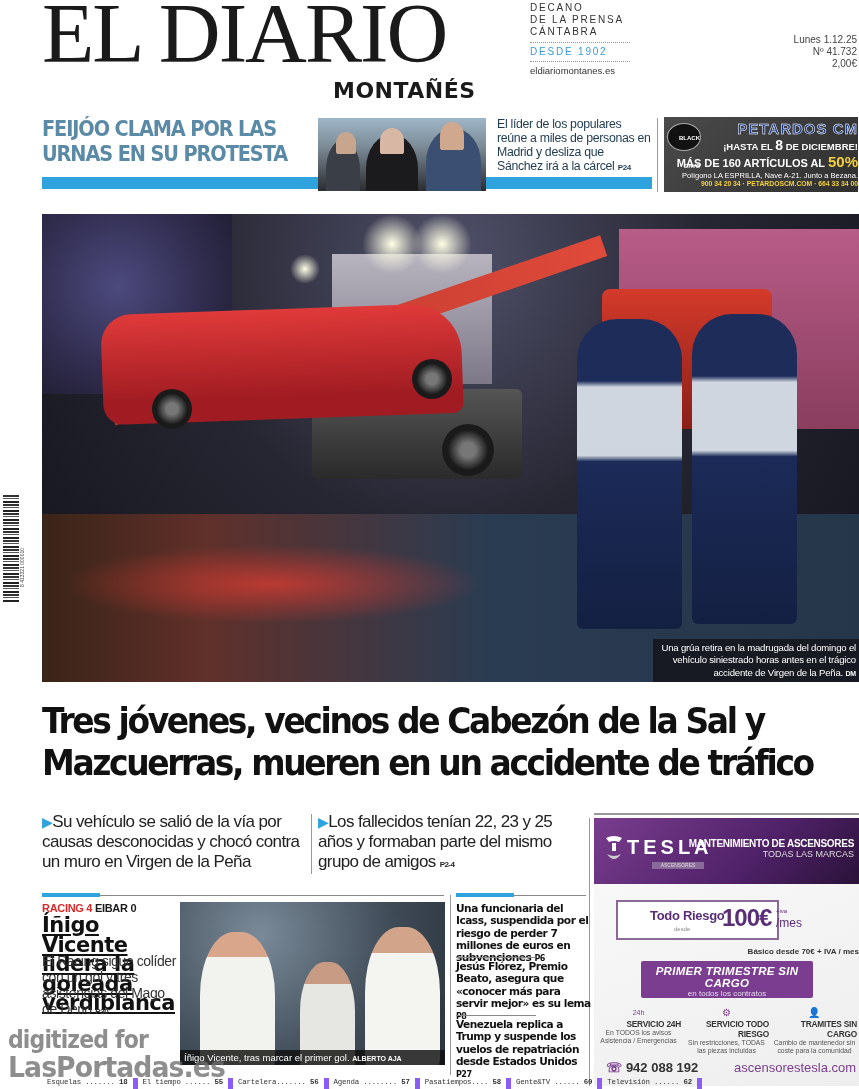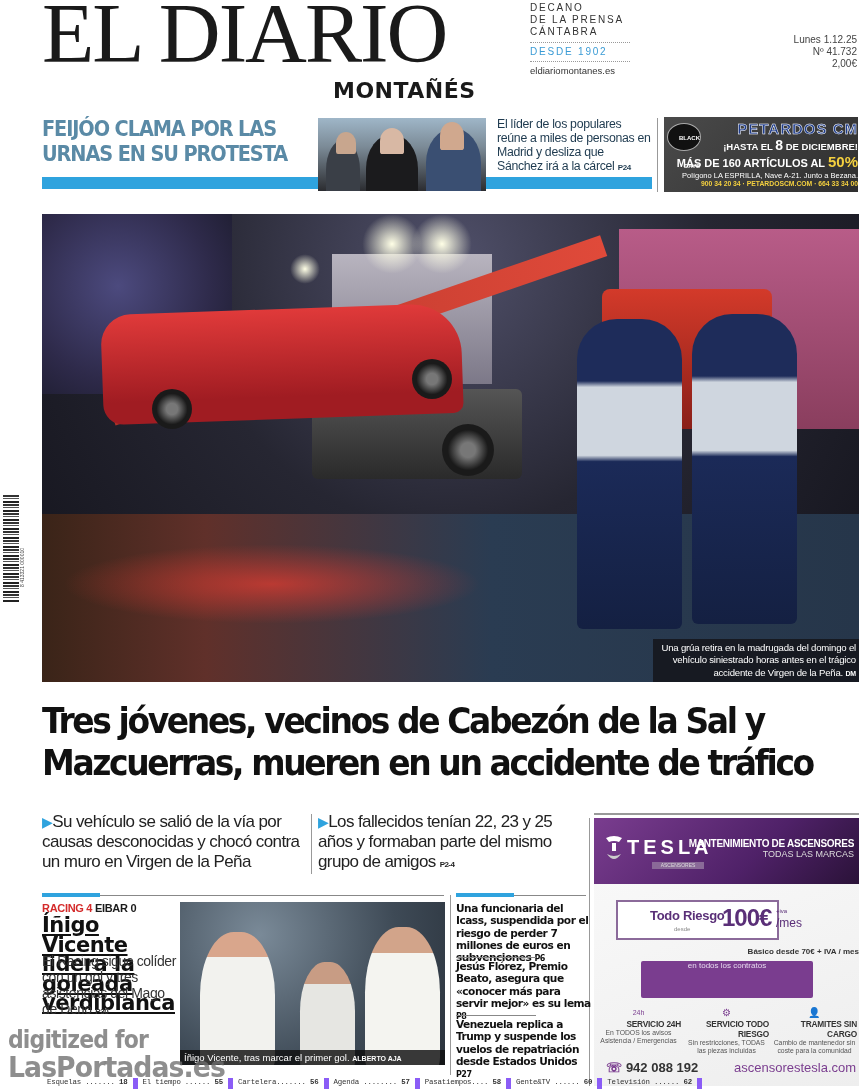--- a/index.html
+++ b/index.html
@@ -313,20 +313,21 @@
   </div>
   <div class="price-box">
     <div class="lbl">Todo Riesgo</div>
     <div class="desde">desde</div>
     <div class="amt">100€</div>
     <div class="iva">+iva</div>
     <div class="mes">/mes</div>
   </div>
   <div class="basic">Básico desde 70€ + IVA / mes</div>
   <div class="promo">
+    <div class="a">PRIMER TRIMESTRE SIN CARGO</div>
     <div class="b">en todos los contratos</div>
   </div>
   <div class="feat" style="left:2px;">
     <div class="ic" style="font-size:7px;">24h</div>
     <div class="t">SERVICIO 24H</div>
     <div class="d">En TODOS los avisos Asistencia / Emergencias</div>
   </div>
   <div class="feat" style="left:90px;">
     <div class="ic">⚙</div>
     <div class="t">SERVICIO TODO RIESGO</div>

